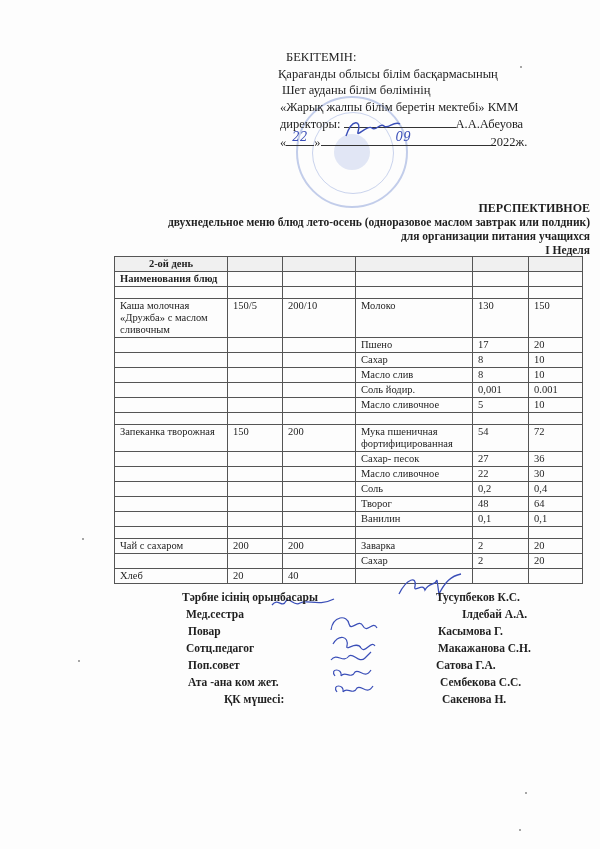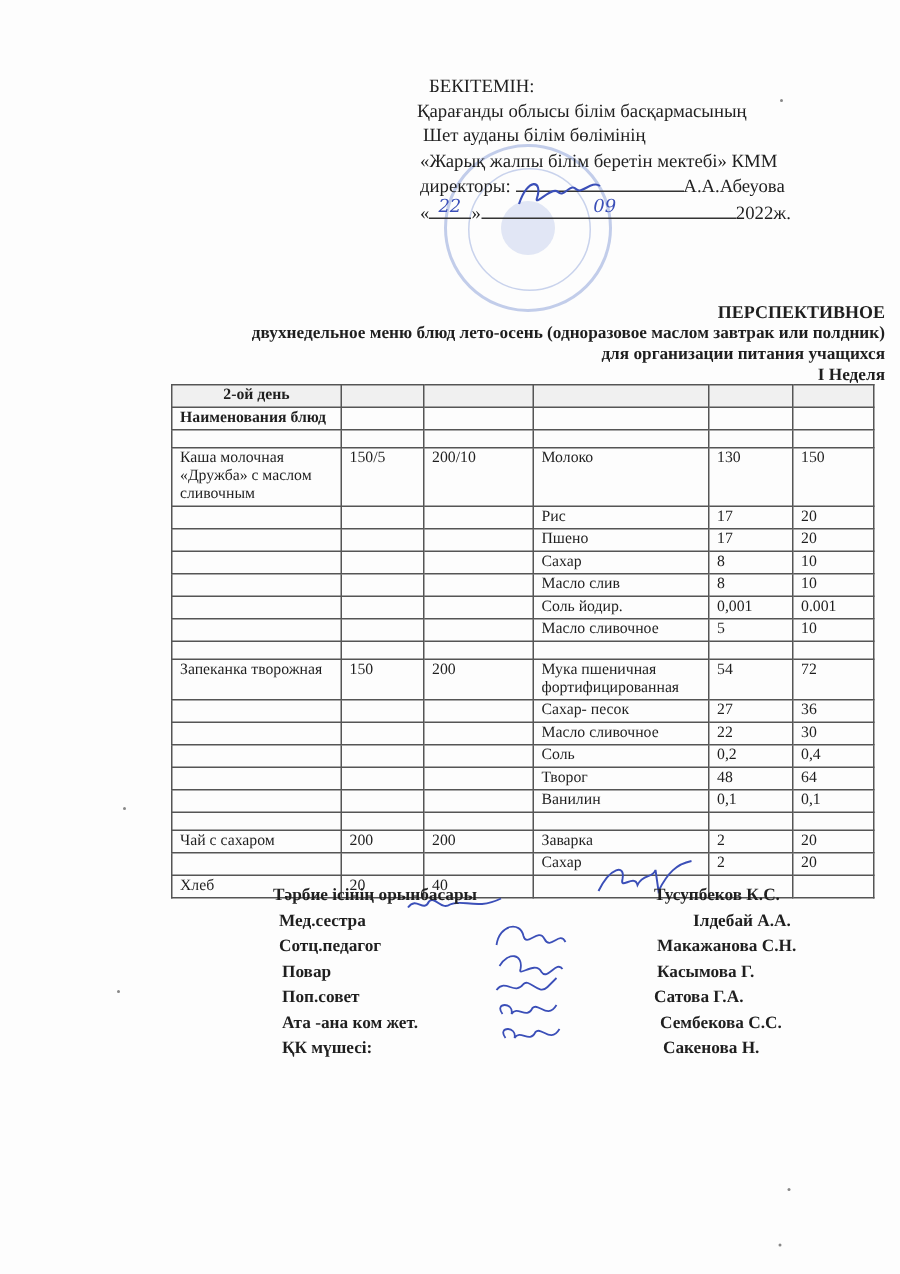--- a/index.html
+++ b/index.html
@@ -109,28 +109,20 @@
         <td>150/5</td>
         <td>200/10</td>
         <td>Молоко</td>
         <td>130</td>
         <td>150</td>
       </tr>
       <tr>
         <td></td>
         <td></td>
         <td></td>
-        <td>Рис</td>
-        <td>17</td>
-        <td>20</td>
-      </tr>
-      <tr>
-        <td></td>
-        <td></td>
-        <td></td>
         <td>Пшено</td>
         <td>17</td>
         <td>20</td>
       </tr>
       <tr>
         <td></td>
         <td></td>
         <td></td>
         <td>Сахар</td>
         <td>8</td>
@@ -261,24 +253,24 @@
   <path d="M6 20 C 8 6, 22 4, 24 14 C 26 22, 34 8, 38 16 C 42 24, 48 10, 52 18" fill="none" stroke="#3b4fb8" stroke-width="1.2"></path>
   <path d="M8 34 C 14 24, 24 26, 22 36 C 20 42, 32 30, 36 38 C 40 44, 46 30, 50 36" fill="none" stroke="#3b4fb8" stroke-width="1.2"></path>
   <path d="M6 50 C 12 42, 18 54, 24 46 C 28 42, 34 54, 40 48 L 46 42" fill="none" stroke="#3b4fb8" stroke-width="1.2"></path>
   <path d="M10 66 C 4 58, 18 58, 16 66 C 20 60, 26 70, 30 62 C 34 58, 40 70, 46 60" fill="none" stroke="#3b4fb8" stroke-width="1.2"></path>
   <path d="M12 82 C 6 74, 20 74, 18 82 C 22 76, 28 86, 32 78 C 36 74, 42 86, 48 76" fill="none" stroke="#3b4fb8" stroke-width="1.2"></path>
 </svg>
 
 <div class="commission" id="commission">
     <div class="row"><span style="padding-left: 0px;">Тәрбие ісінің орынбасары</span><span class="name" style="left: 254px;">Тусупбеков К.С.</span></div>
     <div class="row"><span style="padding-left: 4px;">Мед.сестра</span><span class="name" style="left: 256px; margin-left: 24px;">Ілдебай А.А.</span></div>
+    <div class="row"><span style="padding-left: 6px;">Повар</span><span class="name" style="left: 256px;">Касымова Г.</span></div>
     <div class="row"><span style="padding-left: 4px;">Сотц.педагог</span><span class="name" style="left: 256px;">Макажанова С.Н.</span></div>
-    <div class="row"><span style="padding-left: 6px;">Повар</span><span class="name" style="left: 256px;">Касымова Г.</span></div>
     <div class="row"><span style="padding-left: 6px;">Поп.совет</span><span class="name" style="left: 254px;">Сатова Г.А.</span></div>
     <div class="row"><span style="padding-left: 6px;">Ата -ана ком  жет.</span><span class="name" style="left: 258px;">Сембекова С.С.</span></div>
-    <div class="row"><span style="padding-left: 6px;">ҚК мүшесі:</span><span class="name" style="left: 260px; font-family: Liberation Serif, serif;">Сакенова Н.</span></div>
+    <div class="row"><span style="padding-left: 6px; margin-left: 36px;">ҚК мүшесі:</span><span class="name" style="left: 260px; font-family: Liberation Serif, serif;">Сакенова Н.</span></div>
   </div>
 
 <div class="speck" style="left:520px;top:66px;"></div>
 <div class="speck" style="left:82px;top:538px;"></div>
 <div class="speck" style="left:78px;top:660px;"></div>
 <div class="speck" style="left:525px;top:792px;"></div>
 <div class="speck" style="left:519px;top:829px;"></div>
 
 </body></html>

